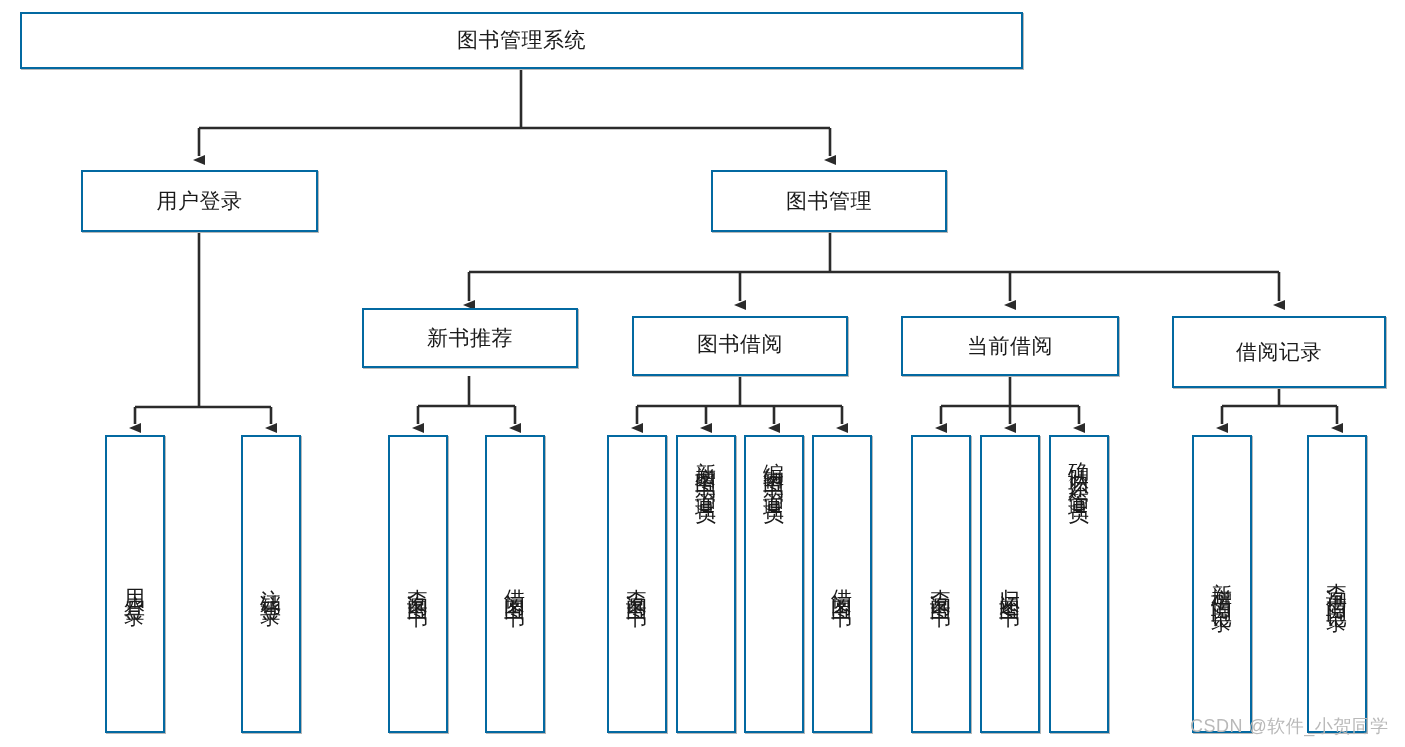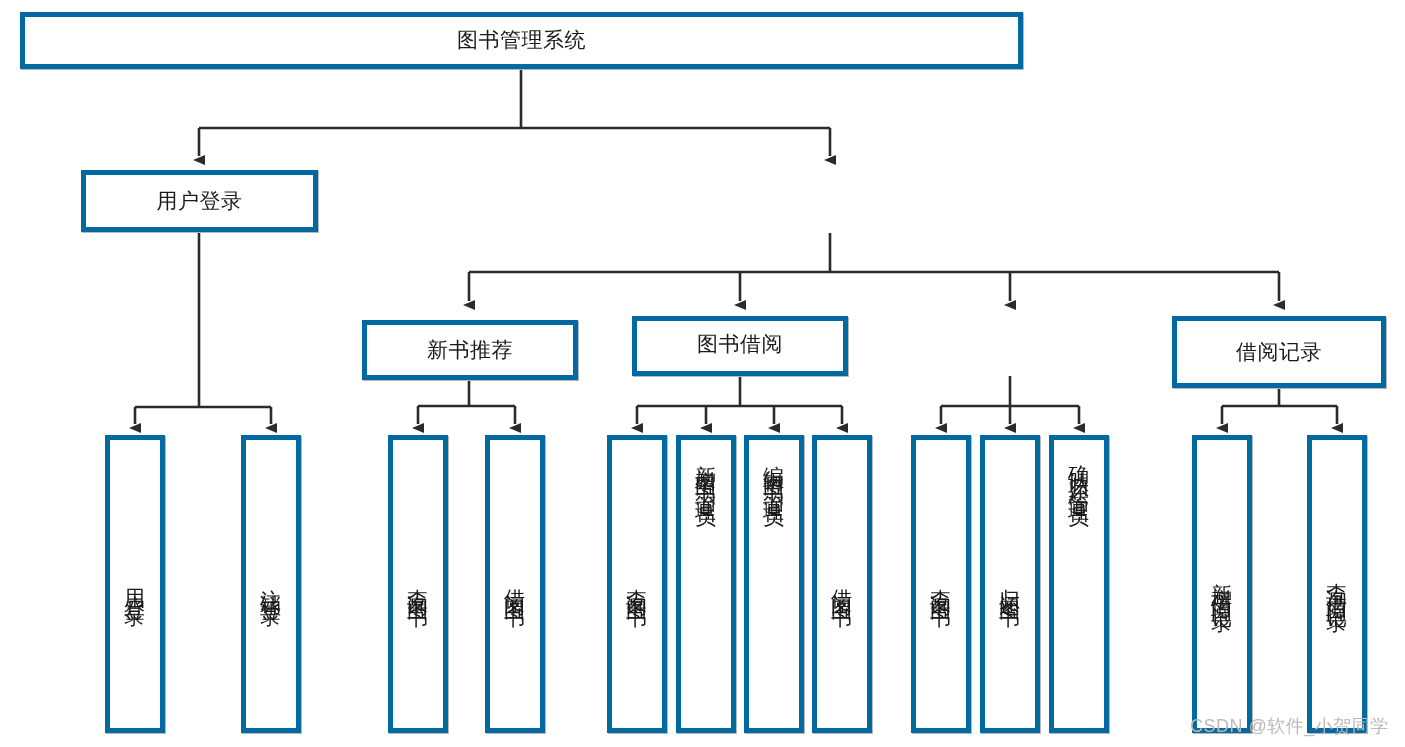--- a/index.html
+++ b/index.html
@@ -24,21 +24,21 @@
     left: 0;
     top: 0;
     width: 1405px;
     height: 747px;
     pointer-events: none;
   }
   .node {
     position: absolute;
     box-sizing: border-box;
     background: #ffffff;
-    border: 5px solid #0369a1;
+    border: 2px solid #0369a1;
     box-shadow: 1px 1px 0 0 #b8b8b8;
     display: flex;
     align-items: center;
     justify-content: center;
   }
   .node-label {
     color: #1a1a1a;
     line-height: 1.08;
     text-align: center;
     white-space: nowrap;
@@ -133,27 +133,33 @@
     </g>
   </svg>
 
   <div class="node root-node h-node" style="left:20px; top:12px; width:1003px; height:57px;">
     <span class="node-label">图书管理系统</span>
   </div>
 
   <div class="node h-node" style="left:81px; top:170px; width:237px; height:62px;">
     <span class="node-label">用户登录</span>
   </div>
-
-  <div class="node h-node" style="left:362px; top:320px; width:216px; height:60px;">
+  <div class="node h-node" style="left:711px; top:170px; width:236px; height:62px;">
+    <span class="node-label">图书管理</span>
+  </div>
+
+  <div class="node h-node" style="left:362px; top:308px; width:216px; height:60px;">
     <span class="node-label">新书推荐</span>
   </div>
   <div class="node h-node" style="left:632px; top:316px; width:216px; height:60px;font-family:Liberation Mono, monospace;">
     <span class="node-label">图书借阅</span>
   </div>
+  <div class="node h-node" style="left:901px; top:316px; width:218px; height:60px;">
+    <span class="node-label">当前借阅</span>
+  </div>
   <div class="node h-node" style="left:1172px; top:316px; width:214px; height:72px;">
     <span class="node-label">借阅记录</span>
   </div>
 
   <div class="node v-node align-middle" style="left:105px; top:435px; width:60px; height:298px;">
     <span class="node-label">用户登录</span>
   </div>
   <div class="node v-node align-middle" style="left:241px; top:435px; width:60px; height:298px;">
     <span class="node-label">注销登录</span>
   </div>

